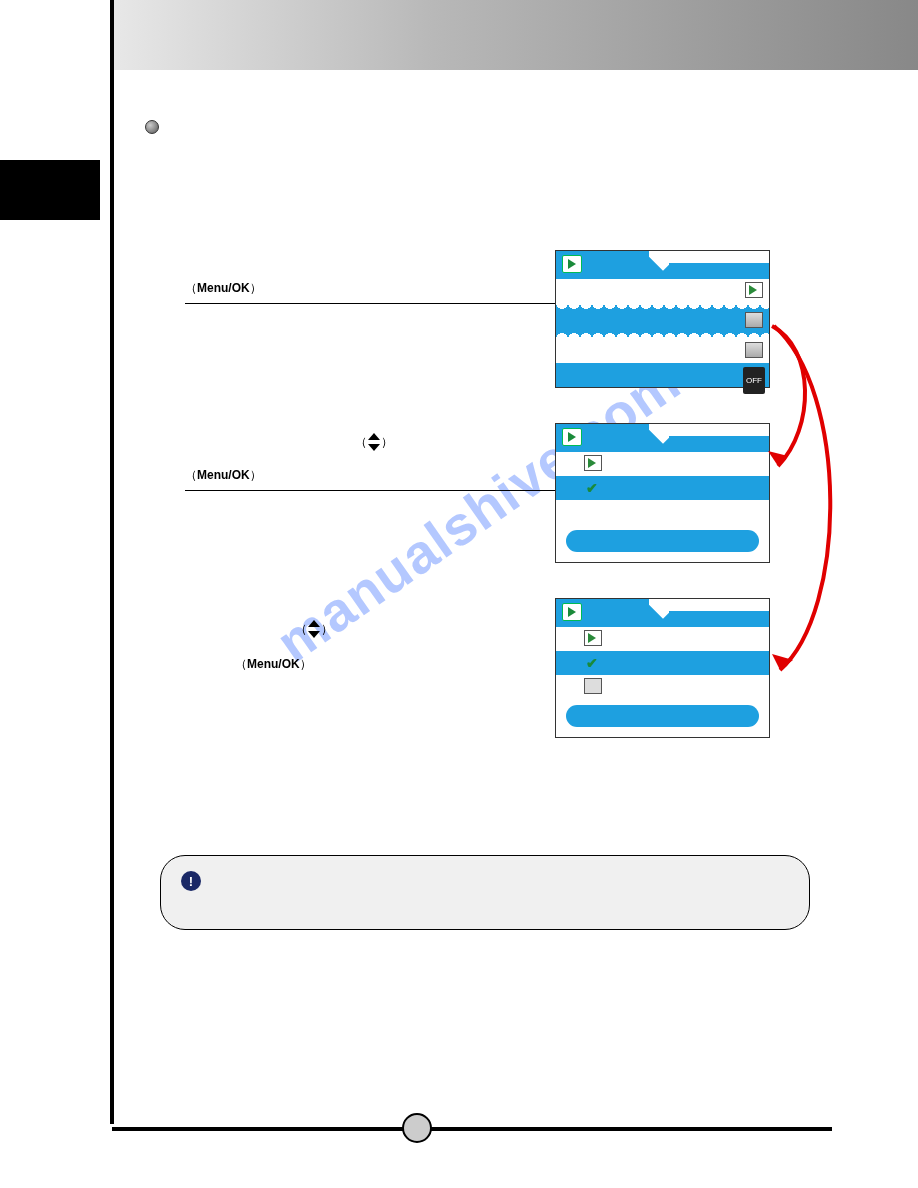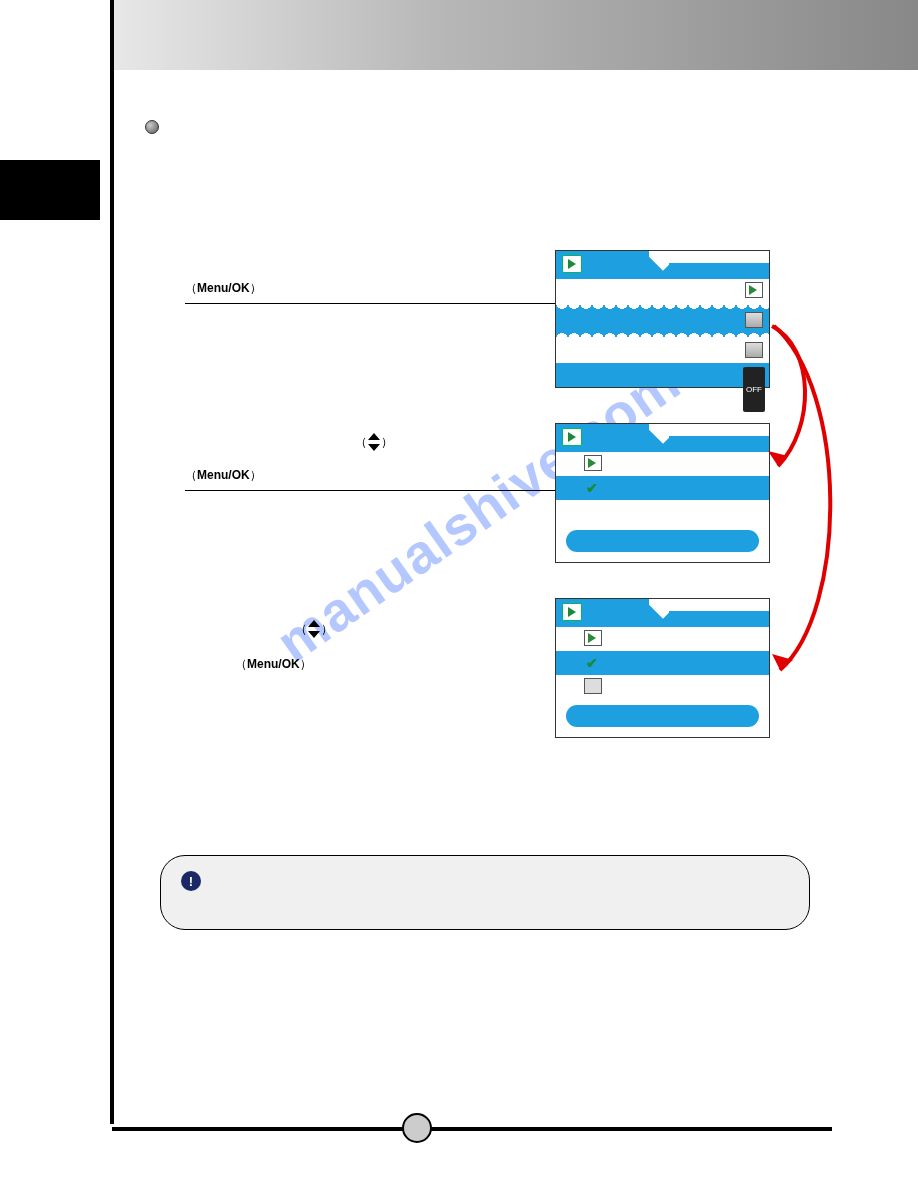--- a/index.html
+++ b/index.html
@@ -27,21 +27,21 @@
   .screen .tab-notch { position: absolute; top: 0; right: 0; width: 100px; height: 12px; background: #fff; }
   .screen .tab-clip { position: absolute; top: 0; right: 100px; width: 20px; height: 20px; overflow: hidden; }
   .screen .tab-clip:after { content: ''; position: absolute; top: -14px; left: 0; width: 28px; height: 28px; background: #fff; transform: rotate(45deg); }
   .screen .tab-icon { position: absolute; left: 6px; top: 4px; width: 20px; height: 18px; border: 1px solid #0b5; background: #fff; border-radius: 2px; }
   .screen .tab-icon:after { content:''; position:absolute; left:5px; top:3px; width:0; height:0; border-left:8px solid #1a8a3a; border-top:5px solid transparent; border-bottom:5px solid transparent; }
   .screen .row { height: 24px; background: #fff; position: relative; border-top: 0; }
   .screen .row.blue { background: #1ea0e0; }
   .screen .row .mini-icon { position: absolute; right: 6px; top: 3px; width: 18px; height: 16px; border: 1px solid #555; background: #fff; }
   .screen .row .mini-icon.play:after { content:''; position:absolute; left:3px; top:2px; width:0;height:0;border-left:8px solid #2a8a3a;border-top:5px solid transparent;border-bottom:5px solid transparent; }
   .screen .row .mini-icon.trash { background: linear-gradient(#ddd,#aaa); }
-  .screen .row .off-badge { position:absolute; right:4px; top:4px; background:#222; color:#fff; font-size:8px; padding:18px 3px; border-radius:2px; }
+  .screen .row .off-badge { position:absolute; right:4px; top:4px; background:#222; color:#fff; font-size:8px; padding:9px 3px; border-radius:2px; }
   .screen .row .check { position: absolute; left: 30px; top: 4px; color: #1a8a3a; font-size: 14px; font-weight: bold; }
   .screen .row .left-icon { position:absolute; left:28px; top:3px; width:18px; height:16px; border:1px solid #555; background:#fff; }
   .screen .row .left-icon.play:after { content:''; position:absolute; left:3px; top:2px; width:0;height:0;border-left:8px solid #2a8a3a;border-top:5px solid transparent;border-bottom:5px solid transparent; }
   .screen .row .left-icon.lock { background:#ddd; }
   .screen .pill { margin: 6px 10px 10px; height: 22px; background: #1ea0e0; border-radius: 12px; }
 
   .wavy { height: 6px; background: #1ea0e0; --mask: radial-gradient(6px at 6px 0, transparent 98%, #000) repeat-x; -webkit-mask: radial-gradient(6px at 50% 0, transparent 6px, #000 6px) 0/12px 100%; mask: radial-gradient(6px at 50% 0, transparent 6px, #000 6px) 0/12px 100%; }
   .wavy.flip { transform: scaleY(-1); }
 
   

